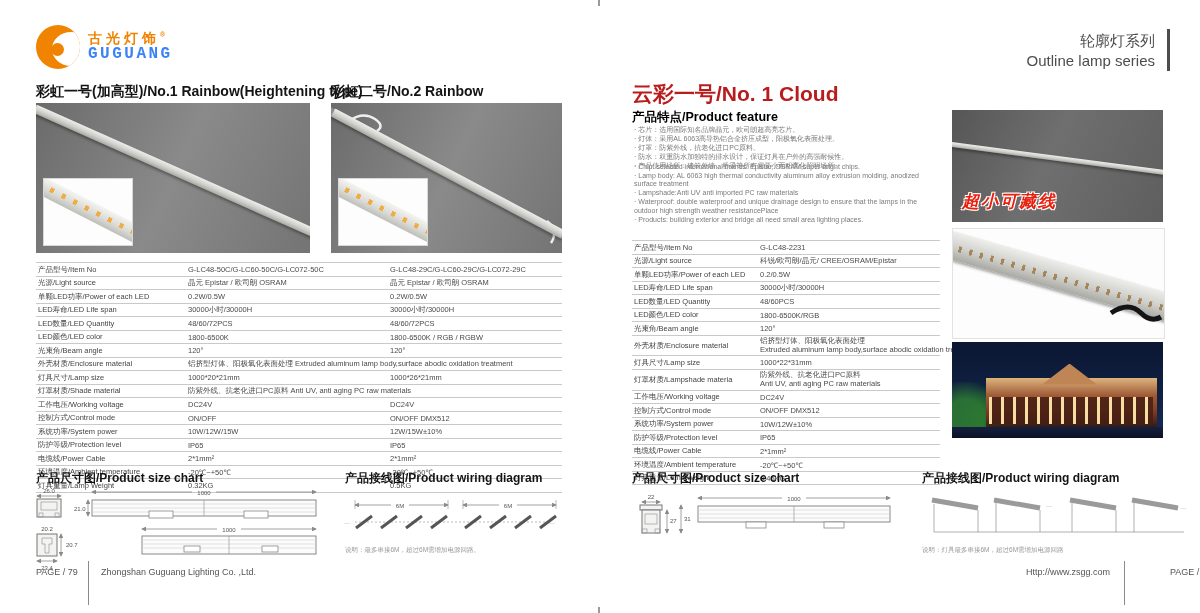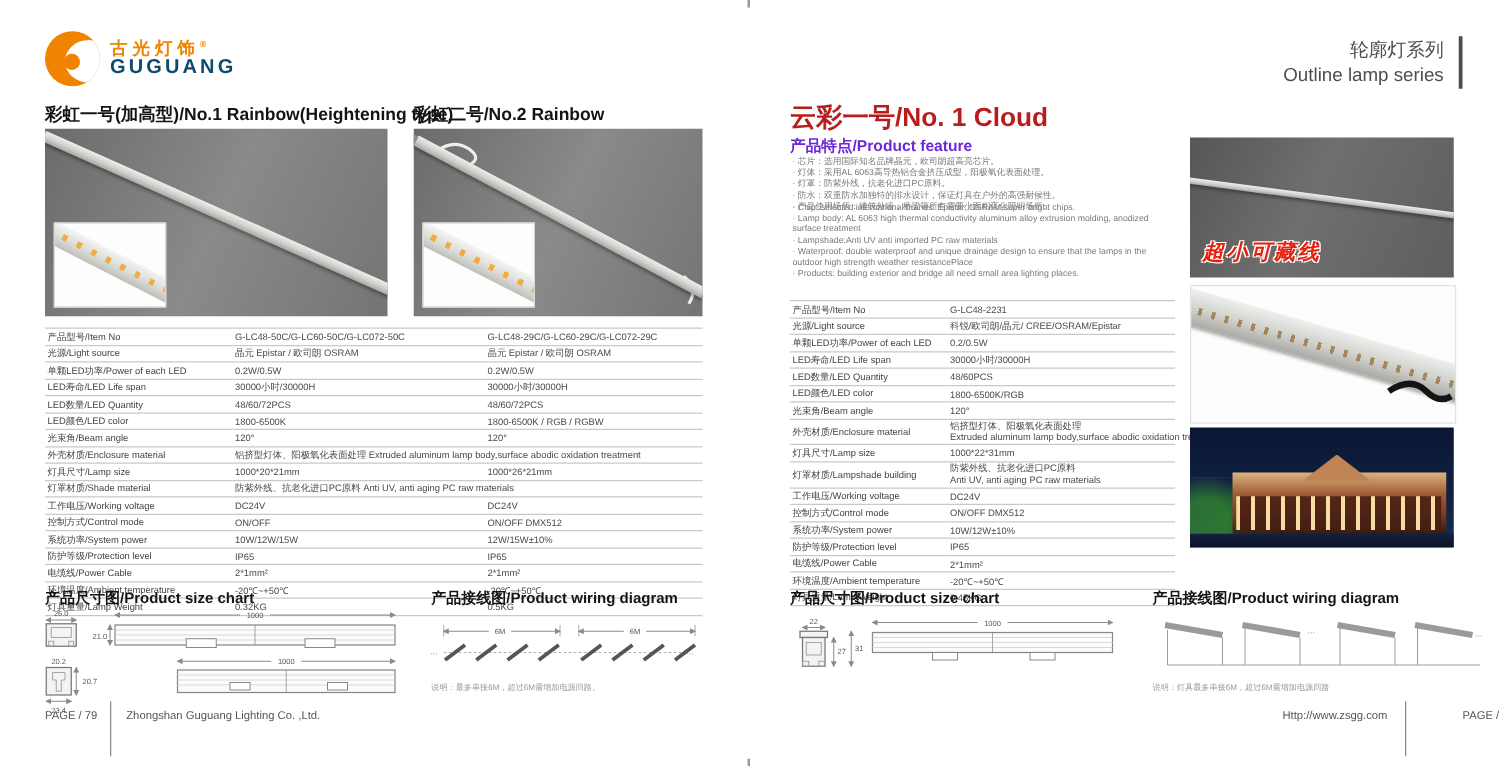--- a/index.html
+++ b/index.html
@@ -6,30 +6,30 @@
   .sheet{position:relative;width:1200px;height:613px;background:#ffffff;overflow:hidden;
          font-family:"Liberation Sans",sans-serif;color:#333;}
   
   .logo{position:absolute;left:36px;top:25px;display:flex;align-items:center;gap:8px;}
   .logo-mark{width:44px;height:44px;border-radius:50%;background:#f08300;position:relative;overflow:hidden;flex:0 0 auto;}
   .logo-mark::before{content:"";position:absolute;right:-10px;top:7px;width:38px;height:34px;border-radius:50%;background:#fff;}
   .logo-mark::after{content:"";position:absolute;left:15px;top:18px;width:13px;height:13px;border-radius:50%;background:#f08300;}
   .logo-text{display:flex;flex-direction:column;line-height:1.05;}
   .brand-cn{font-size:14px;font-weight:bold;color:#f08300;letter-spacing:4px;white-space:nowrap;}
   .brand-reg{font-size:7px;vertical-align:super;color:#f08300;}
-  .brand-en{font-size:16px;font-weight:bold;color:#0c4a6e;letter-spacing:2.5px;}
+  .brand-en{font-size:16px;font-weight:bold;color:#3b82f6;letter-spacing:2.5px;font-family:Liberation Mono, monospace;}
   .series{position:absolute;top:29px;right:30px;display:flex;align-items:flex-end;}
   .series-text{text-align:right;font-size:15px;color:#4d4d4d;line-height:1.35;}
   .series-bar{width:3px;height:42px;background:#4d4d4d;margin-left:12px;}
   .fold{position:absolute;left:598px;width:2px;height:6px;background:#9a9a9a;}
   .fold.top{top:0;} .fold.bottom{bottom:0;}
   
   .prod-title{position:absolute;font-size:14px;font-weight:bold;color:#141414;white-space:nowrap;}
   .cloud-title{position:absolute;left:632px;top:80px;font-size:21px;font-weight:bold;color:#b91c1c;}
-  .sub-title{position:absolute;font-size:12.5px;font-weight:bold;color:#6d28d9;white-space:nowrap;}
+  .sub-title{position:absolute;font-size:12.5px;font-weight:bold;color:#000000;white-space:nowrap;}
   
   .photo{position:absolute;overflow:hidden;background:linear-gradient(115deg,#6b6b6b,#8a8a8a 50%,#747474);}
   .lamp-bar{position:absolute;background:linear-gradient(#eeeeec,#cfcfcb 55%,#a9a9a4);border-radius:2px;
             box-shadow:0 2px 3px rgba(0,0,0,.35);}
   .lamp-bar::before,.lamp-bar::after{content:"";position:absolute;top:15%;width:6px;height:70%;background:#8f8f8a;}
   .lamp-bar::before{left:-5px;} .lamp-bar::after{right:-5px;}
   .inset{position:absolute;left:7px;bottom:7px;width:88px;height:66px;background:#fdfdfd;border:1px solid #d8d8d8;overflow:hidden;}
   .inset-bar{position:absolute;left:-12px;top:22px;width:130%;height:18px;transform:rotate(27deg);
              background:linear-gradient(#f4f4f2,#d9d9d5 60%,#bfbfba);}
   .inset-leds{margin-top:6px;height:5px;background:repeating-linear-gradient(90deg,#f2a93b 0 4px,rgba(0,0,0,0) 4px 13px);opacity:.95;}
@@ -276,21 +276,21 @@
           <td>
             <div>铝挤型灯体、阳极氧化表面处理</div>
             <div>Extruded aluminum lamp body,surface abodic oxidation treatment</div>
           </td>
         </tr>
       <tr>
           <td class="lbl">灯具尺寸/Lamp size</td>
           <td>1000*22*31mm</td>
         </tr>
       <tr>
-          <td class="lbl">灯罩材质/Lampshade building</td>
+          <td class="lbl">灯罩材质/Lampshade materia</td>
           <td>
             <div>防紫外线、抗老化进口PC原料</div>
             <div>Anti UV, anti aging PC raw materials</div>
           </td>
         </tr>
       <tr>
           <td class="lbl">工作电压/Working voltage</td>
           <td>DC24V</td>
         </tr>
       <tr>

